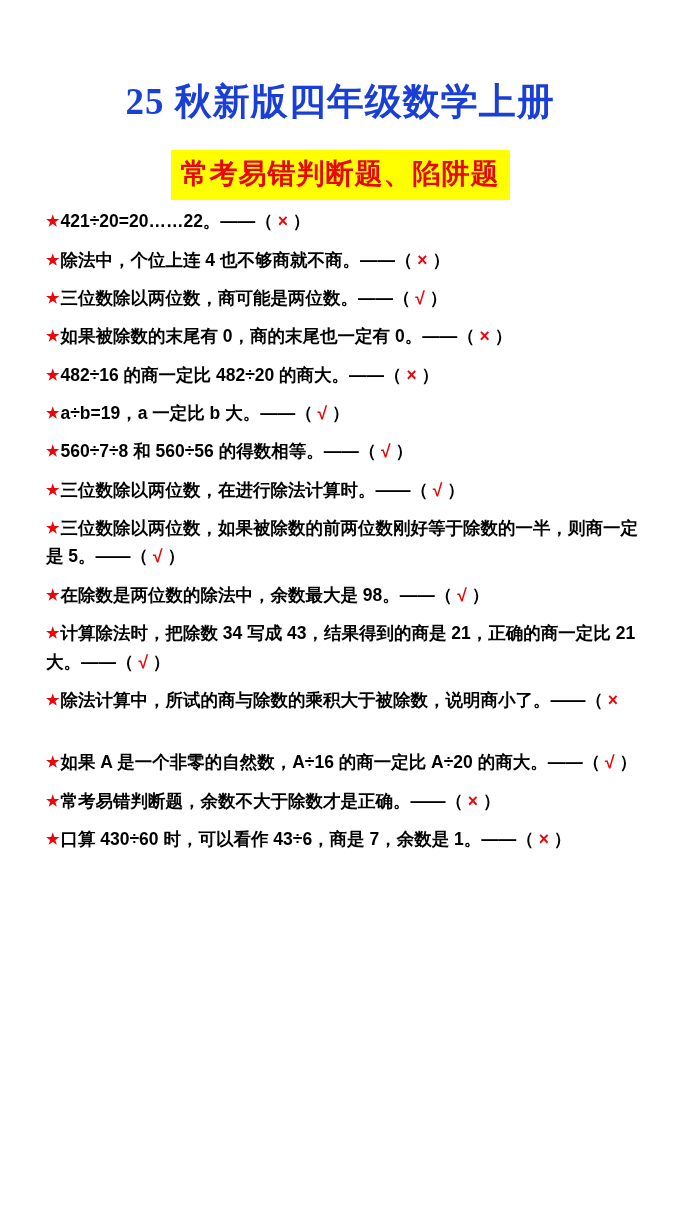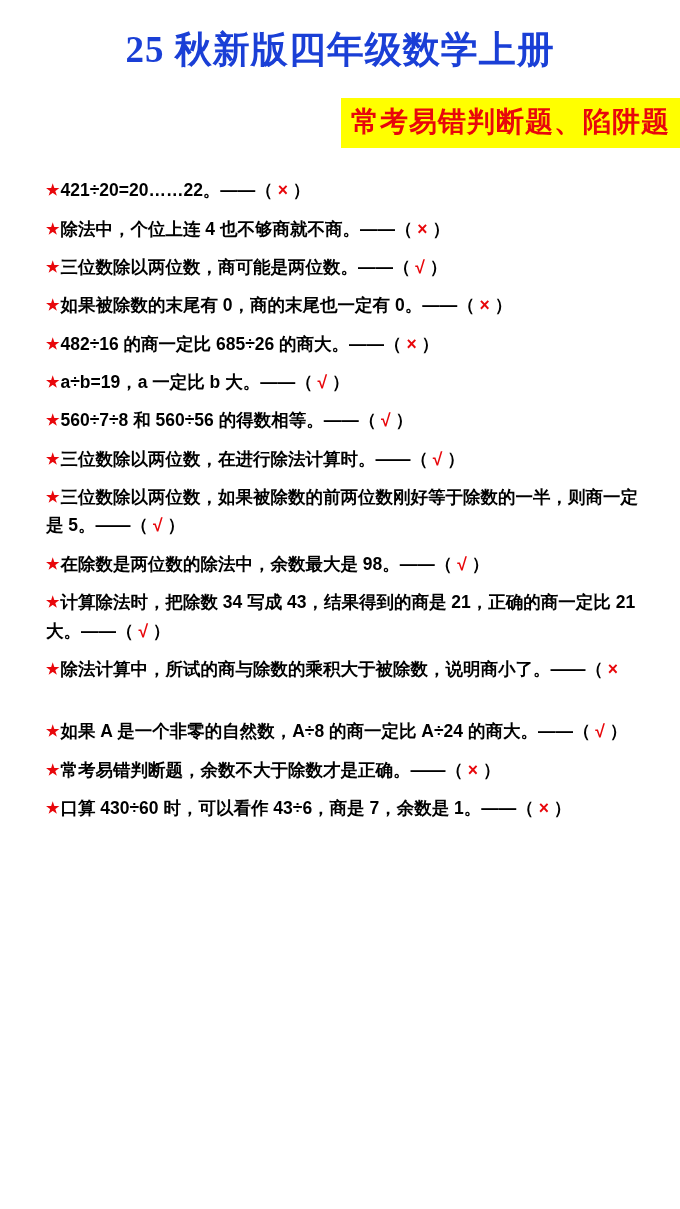--- a/index.html
+++ b/index.html
@@ -19,40 +19,40 @@
     height: 1209px;
     position: relative;
     box-sizing: border-box;
   }
   .title-main {
     text-align: center;
     color: #1a3fd6;
     font-weight: bold;
     font-size: 37px;
     letter-spacing: 1px;
-    margin-top: 28px;
+    margin-top: 80px;
     line-height: 1.2;
     font-family: "Liberation Serif", serif;
   }
   .title-sub-wrap {
-    text-align: right;
+    text-align: center;
     margin-top: 26px;
   }
   .title-sub {
     display: inline-block;
     background: #ffff00;
     color: #e8070b;
     font-weight: bold;
     font-size: 28px;
     padding: 5px 10px 7px 10px;
     letter-spacing: 1px;
     font-family: "Liberation Serif", serif;
   }
   .content {
-    margin: 28px 40px 0 46px;
+    margin: 7px 40px 0 46px;
   }
   .item {
     font-size: 17.5px;
     font-weight: bold;
     color: #000000;
     line-height: 1.62;
     margin-bottom: 10px;
     font-family: "Liberation Sans", sans-serif;
   }
   .star {
@@ -92,21 +92,21 @@
 
     <div class="item">
       <span class="star">★</span><span>三位数除以两位数，商可能是两位数。——（</span> <span class="mark">√</span> <span>）</span>
     </div>
 
     <div class="item">
       <span class="star">★</span><span>如果被除数的末尾有 0，商的末尾也一定有 0。——（</span> <span class="mark">×</span> <span>）</span>
     </div>
 
     <div class="item">
-      <span class="star">★</span><span>482÷16 的商一定比 685÷26 的商大。——（</span> <span class="mark">×</span> <span>）</span>
+      <span class="star">★</span><span>482÷16 的商一定比 482÷20 的商大。——（</span> <span class="mark">×</span> <span>）</span>
     </div>
 
     <div class="item">
       <span class="star">★</span><span>a÷b=19，a 一定比 b 大。——（</span> <span class="mark">√</span> <span>）</span>
     </div>
 
     <div class="item">
       <span class="star">★</span><span>560÷7÷8 和 560÷56 的得数相等。——（</span> <span class="mark">√</span> <span>）</span>
     </div>
 
@@ -126,21 +126,21 @@
       <span class="star">★</span><span>计算除法时，把除数 34 写成 43，结果得到的商是 21，正确的商一定比 21 大。——（</span> <span class="mark">√</span> <span>）</span>
     </div>
 
     <div class="item">
       <span class="star">★</span><span>除法计算中，所试的商与除数的乘积大于被除数，说明商小了。——（</span> <span class="mark">×</span><span></span>
     </div>
 
     <div class="gap"></div>
 
     <div class="item">
-      <span class="star">★</span><span>如果 A 是一个非零的自然数，A÷8 的商一定比 A÷24 的商大。——（</span> <span class="mark">√</span> <span>）</span>
+      <span class="star">★</span><span>如果 A 是一个非零的自然数，A÷16 的商一定比 A÷20 的商大。——（</span> <span class="mark">√</span> <span>）</span>
     </div>
 
     <div class="item">
       <span class="star">★</span><span>常考易错判断题，余数不大于除数才是正确。——（</span> <span class="mark">×</span> <span>）</span>
     </div>
 
     <div class="item">
       <span class="star">★</span><span>口算 430÷60 时，可以看作 43÷6，商是 7，余数是 1。——（</span> <span class="mark">×</span> <span>）</span>
     </div>
 

